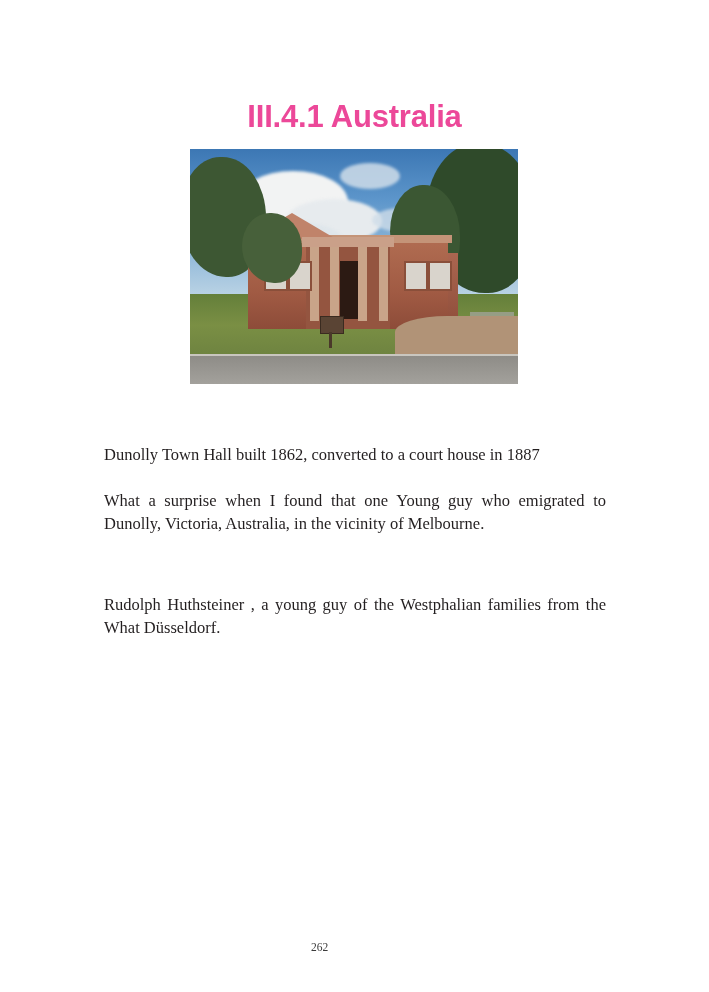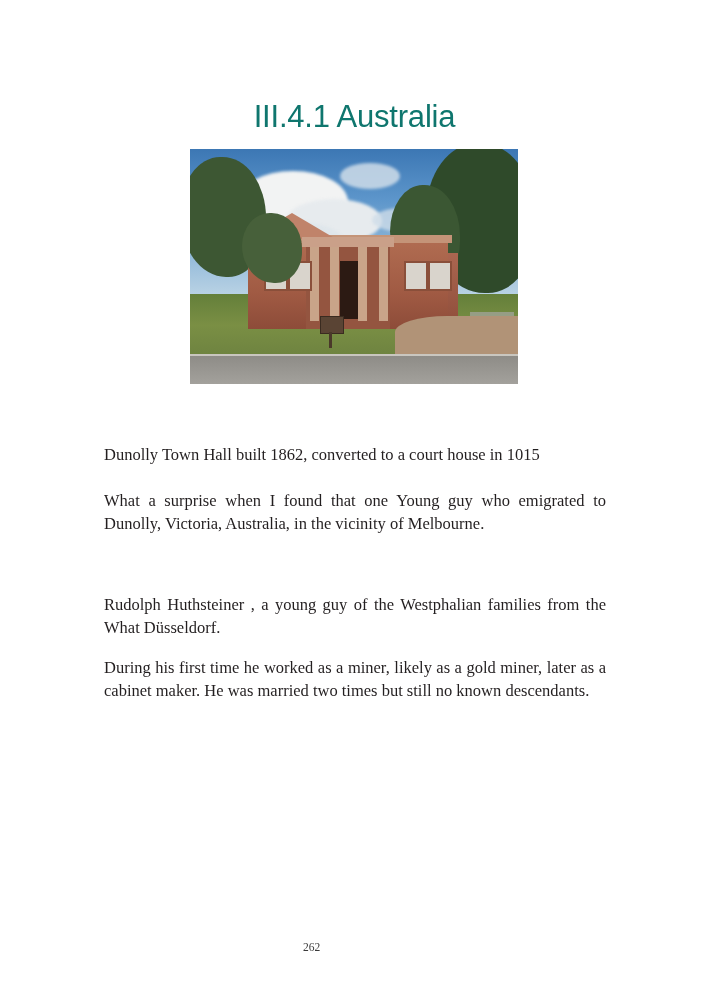--- a/index.html
+++ b/index.html
@@ -21,24 +21,24 @@
     width: 709px;
     height: 992px;
   }
   .title {
     position: absolute;
     top: 78px;
     left: 0;
     width: 709px;
     text-align: center;
     font-family: "Liberation Sans", sans-serif;
-    font-weight: normal;
+    font-weight: bold;
     font-size: 31px;
     letter-spacing: -0.2px;
-    color: #0f766e;
+    color: #ec4899;
   }
 
   
   .figure {
     position: absolute;
     top: 149px;
     left: 190px;
     width: 328px;
     height: 235px;
     overflow: hidden;
@@ -208,20 +208,21 @@
   .p4 { top: 639px; }
 
   .page-number {
     position: absolute;
     top: 941px;
     left: 0;
     width: 623px;
     text-align: center;
     font-size: 11.5px;
     color: #3a3a3a;
+    padding-left: 8px;
   }
 </style>
 </head>
 <body>
 
 <div class="page">
 
   <h1 class="title">III.4.1 Australia</h1>
 
   <div class="figure">
@@ -259,19 +260,18 @@
       <div class="tree t4"></div>
       <div class="fence"></div>
       <div class="dirt"></div>
       <div class="sign"></div>
       <div class="signpost"></div>
       <div class="kerb"></div>
       <div class="road"></div>
     </div>
   </div>
 
-  <p class="body-block p1">Dunolly Town Hall built 1862, converted to a court house in 1015</p>
+  <p class="body-block p1">Dunolly Town Hall built 1862, converted to a court house in 1887</p>
   <p class="body-block p2">What a surprise when I found that one Young guy who emigrated to Dunolly, Victoria, Australia, in the vicinity of Melbourne.</p>
   <p class="body-block p3">Rudolph Huthsteiner , a young guy of the Westphalian families from the What Düsseldorf.</p>
-  <p class="body-block p4">During his first time he worked as a miner, likely as a gold miner, later as a cabinet maker. He was married two times but still no known descendants.</p>
 
   <div class="page-number">262</div>
 </div>
 
 </body></html>

